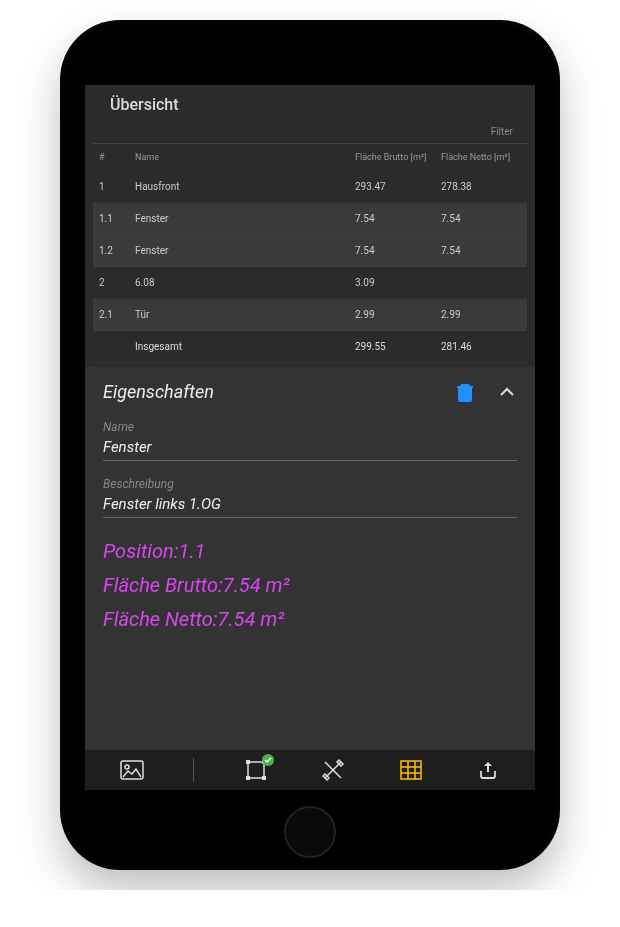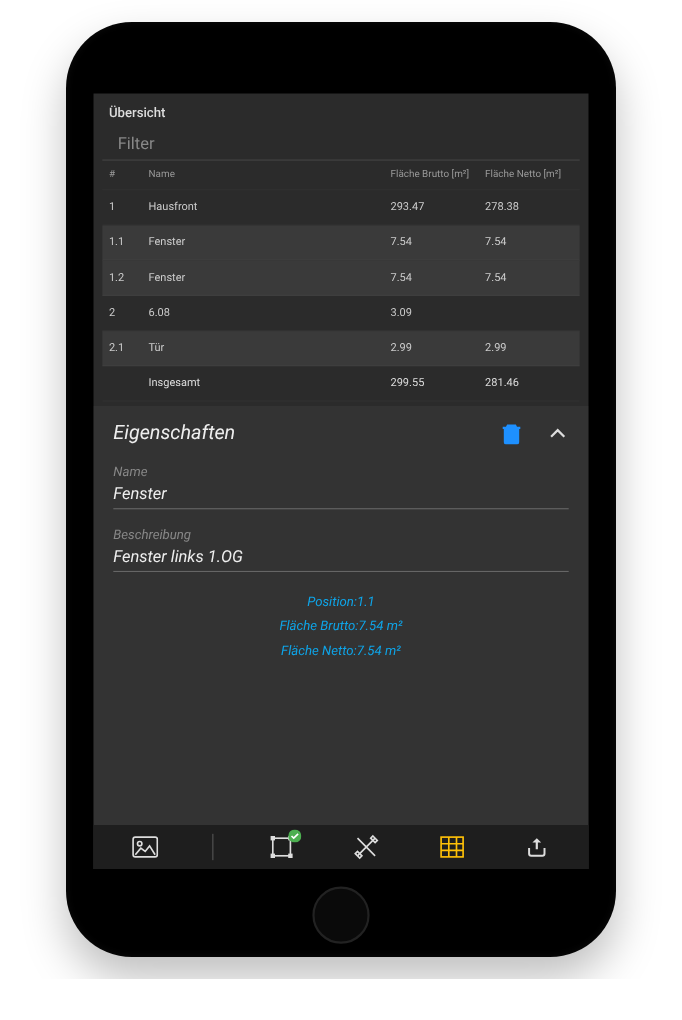--- a/index.html
+++ b/index.html
@@ -61,31 +61,32 @@
   .screen {
     width: 100%;
     height: 100%;
     background: #2b2b2b;
     display: flex;
     flex-direction: column;
     overflow: hidden;
   }
   
   .hdr {
-    padding: 10px 14px 6px 14px;
+    padding: 10px 14px 6px 25px;
     color: #ddd;
-    font-size: 12px;
+    font-size: 16px;
     font-weight: 500;
   }
   .filter-bar {
     padding: 6px 14px;
     color: #888;
-    font-size: 15px;
+    font-size: 10px;
     border-bottom: 1px solid #444;
     margin: 0 8px;
+    text-align: right;
   }
   
   .tbl { margin: 0 8px; }
   .row {
     display: grid;
     grid-template-columns: 30px 1fr 80px 80px;
     gap: 6px;
     padding: 10px 6px;
     font-size: 10px;
     color: #ccc;
@@ -112,23 +113,23 @@
   }
   .panel-title { color: #eee; font-size: 18px; }
   .panel-actions { display: flex; gap: 22px; align-items: center; }
   .icon-btn { width: 20px; height: 20px; display:flex; align-items:center; justify-content:center; cursor:pointer; }
   .field { margin-bottom: 16px; border-bottom: 1px solid #666; padding-bottom: 4px; }
   .field-label { color: #888; font-size: 12px; margin-bottom: 4px; }
   .field-value { color: #eee; font-size: 15px; }
   .props { margin-top: 14px; }
   .prop {
     display: flex;
-    justify-content: center;
-    color: #0ea5e9;
-    font-size: 12px;
+    justify-content: flex-start;
+    color: #d946ef;
+    font-size: 20px;
     padding: 2px 0;
     line-height: 1.5;
   }
   
   .nav {
     position: absolute;
     bottom: 70px;
     left: 15px;
     right: 15px;
     height: 40px;

